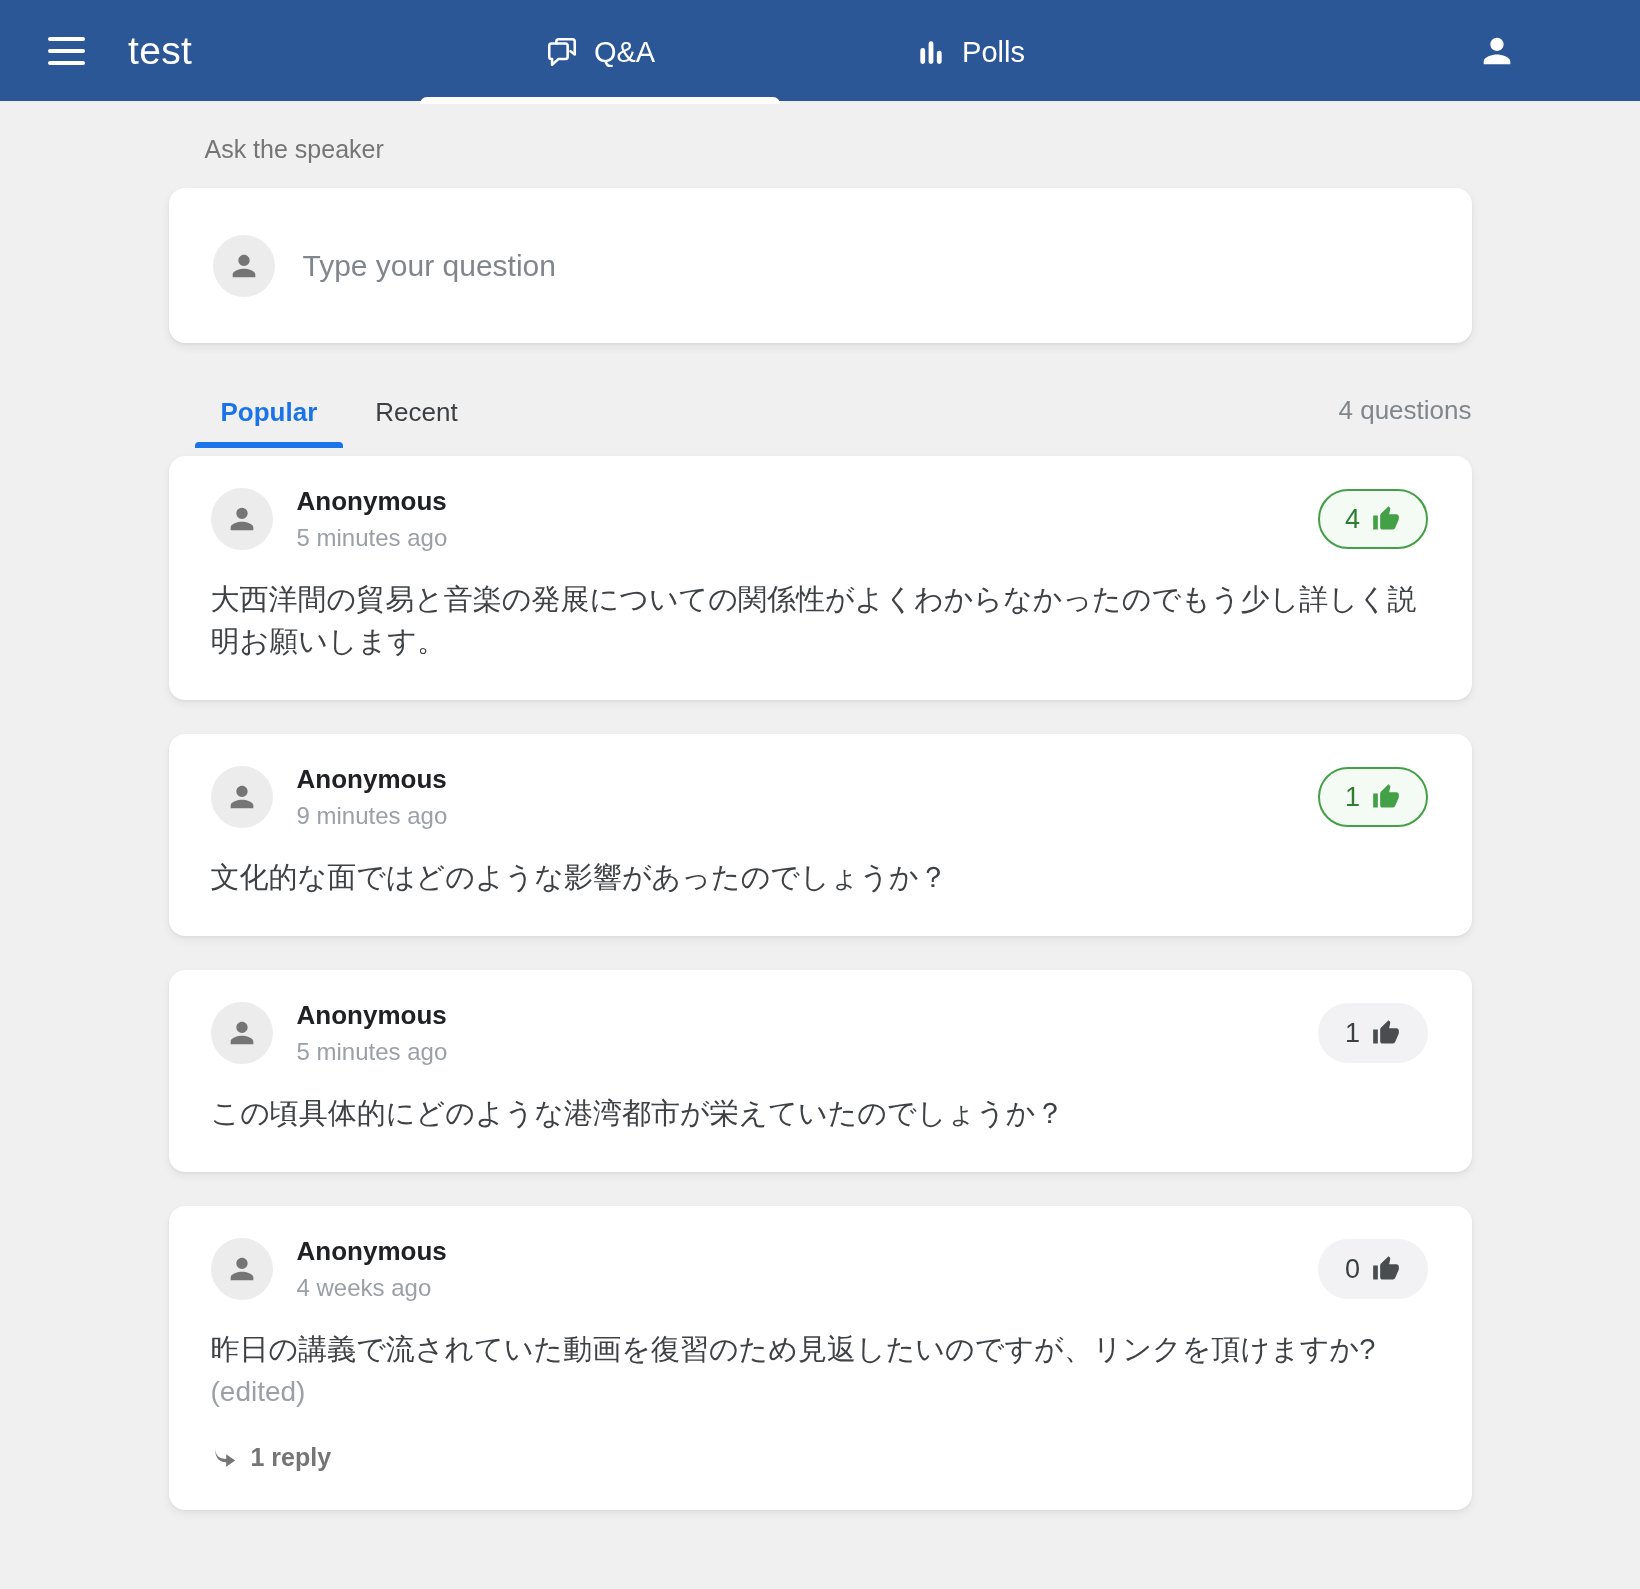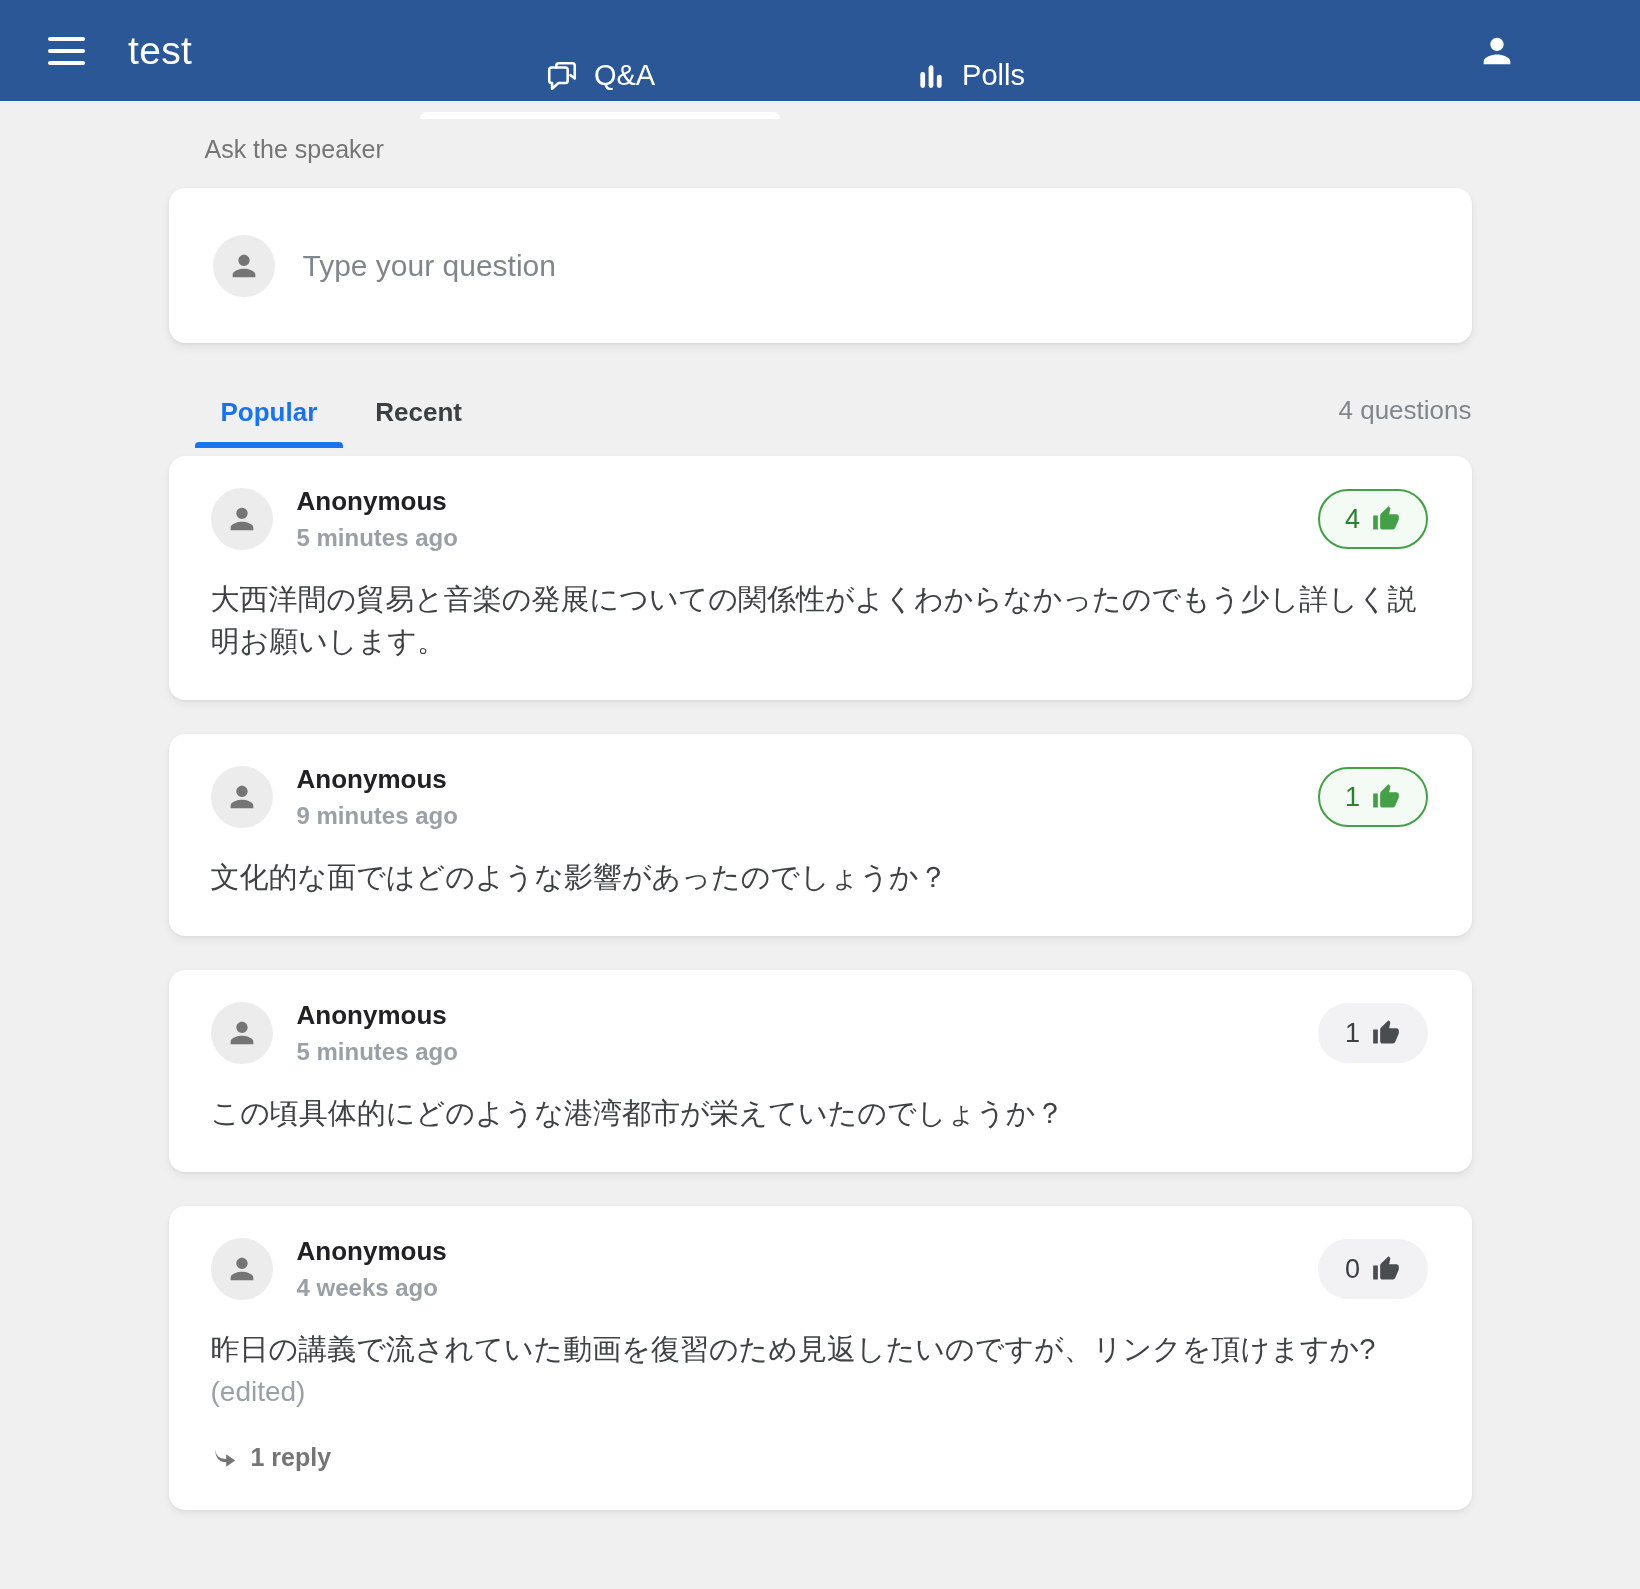--- a/index.html
+++ b/index.html
@@ -39,30 +39,29 @@
     position: absolute;
     left: 420px;
     top: 0;
     height: 101px;
     display: flex;
     gap: 10px;
   }
   .header-tab {
     position: relative;
     width: 360px;
-    height: 87px;
+    height: 104px;
     display: flex;
     align-items: center;
     justify-content: center;
     gap: 15px;
     color: #ffffff;
     font-size: 29px;
     font-weight: 500;
     cursor: pointer;
-    margin-top: 32px;
   }
   .header-tab .tab-indicator {
     position: absolute;
     left: 0; right: 0; bottom: 0;
     height: 7px;
     background: #ffffff;
     border-radius: 8px 8px 0 0;
     display: none;
   }
   .header-tab.active .tab-indicator { display: block; }
@@ -121,21 +120,21 @@
     margin-top: 52px;
     display: flex;
     align-items: flex-end;
     padding-bottom: 8px;
   }
   .filter-tab {
     position: relative;
     padding: 0 26px 20px 26px;
     margin-left: 6px;
     font-size: 26px;
-    font-weight: 700;
+    font-weight: 400;
     color: #3c4043;
     cursor: pointer;
   }
   .filter-tab:first-child { margin-left: 26px; }
   .filter-tab.active { color: #1a73e8; font-weight: 700; }
   .filter-tab .filter-underline {
     display: none;
     position: absolute;
     left: 0; right: 0; bottom: 0;
     height: 6px;
@@ -165,21 +164,20 @@
   .q-meta { margin-left: 24px; }
   .q-author {
     font-size: 26px;
     font-weight: 700;
     color: #202124;
   }
   .q-time {
     margin-top: 7px;
     font-size: 24px;
     color: #9aa0a6;
-    font-weight: bold;
   }
   .like-badge {
     margin-left: auto;
     min-width: 110px;
     height: 60px;
     border-radius: 30px;
     background: #f2f2f4;
     border: 2px solid transparent;
     display: flex;
     align-items: center;

